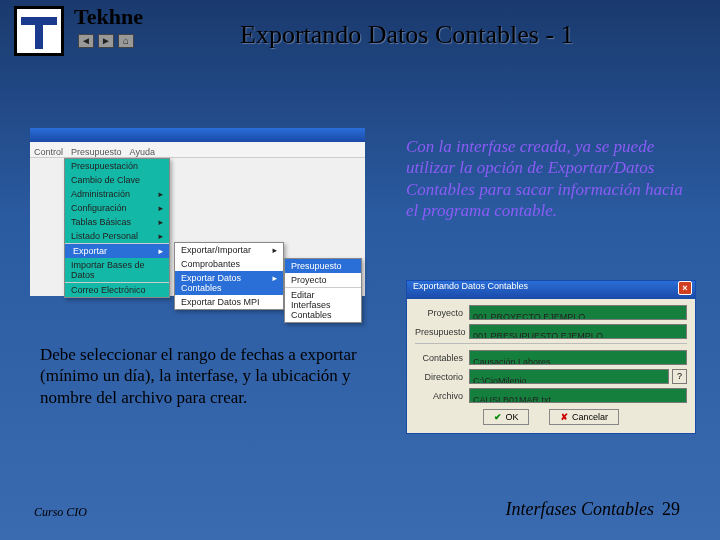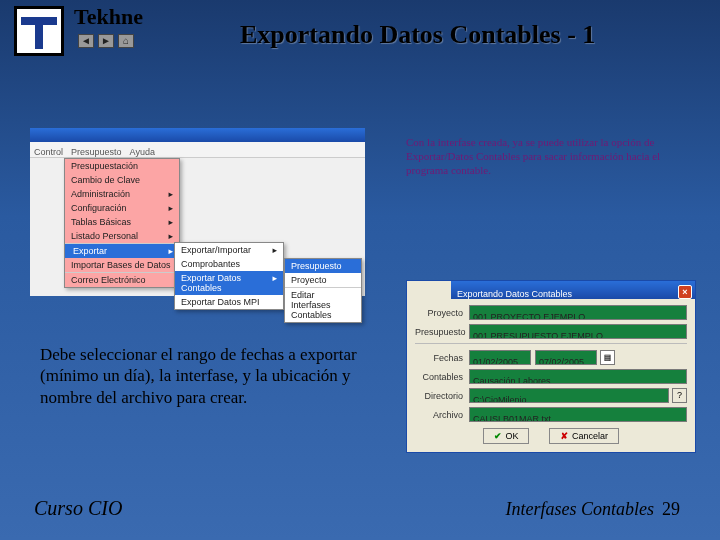--- a/index.html
+++ b/index.html
@@ -50,21 +50,21 @@
     font-size: 10px;
     line-height: 12px;
     text-align: center;
     color: #222;
   }
   .title {
     position: absolute;
     top: 20px;
     left: 240px;
     font-size: 26px;
-    font-weight: bold;
+    font-weight: normal;
     color: #000;
     text-shadow: 1px 1px 1px rgba(255,255,255,0.3);
   }
   .screenshot1 {
     position: absolute;
     top: 128px;
     left: 30px;
     width: 335px;
     height: 168px;
     background: #f0f0f0;
@@ -84,22 +84,22 @@
     padding-left: 4px;
     gap: 8px;
     border-bottom: 1px solid #ccc;
   }
   .s1-menubar span { color: #555; }
   .s1-body { position: relative; height: 138px; }
   .s1-dropdown {
     position: absolute;
     top: 0px;
     left: 34px;
-    width: 116px;
-    background: #fca5a5;
+    width: 106px;
+    background: #14b8a6;
     border: 1px solid #888;
     box-shadow: 2px 2px 4px rgba(0,0,0,0.3);
   }
   .s1-dropdown .mi {
     padding: 2px 6px;
     border-bottom: 0;
     display: flex;
     justify-content: space-between;
   }
   .s1-dropdown .mi.sep { border-top: 1px solid #ccc; }
@@ -125,23 +125,24 @@
     box-shadow: 2px 2px 4px rgba(0,0,0,0.3);
   }
   .s1-sub2 .mi { padding: 2px 6px; }
   .s1-sub2 .mi.hl { background: #2a6ed8; color: #fff; }
   .s1-sub2 .mi.sep { border-top: 1px solid #ccc; }
   .para1 {
     position: absolute;
     top: 136px;
     left: 406px;
     width: 280px;
-    font-size: 11px;
+    font-size: 17px;
     line-height: 1.25;
-    color: #701a75;
+    color: #8b5cf6;
+    font-style: italic;
   }
   .para2 {
     position: absolute;
     top: 344px;
     left: 40px;
     width: 320px;
     font-size: 17px;
     line-height: 1.25;
     color: #000;
   }
@@ -153,24 +154,23 @@
     background: #ece9d8;
     font-family: Tahoma, sans-serif;
     font-size: 9px;
     border: 1px solid #1a4aa8;
   }
   .s2-titlebar {
     height: 18px;
     background: linear-gradient(180deg, #2a6ed8 0%, #1a4aa8 100%);
     color: #fff;
     display: flex;
-    align-items: flex-end;
+    align-items: flex-start;
     justify-content: space-between;
     padding: 0 3px 0 6px;
-    margin-left: 44px;
   }
   .s2-titlebar .close {
     width: 14px; height: 14px;
     background: #d04020;
     border: 1px solid #fff;
     color: #fff;
     text-align: center;
     line-height: 12px;
     font-weight: bold;
     border-radius: 2px;
@@ -216,21 +216,21 @@
     align-items: center;
     gap: 4px;
   }
   .s2-buttons .ok-ico { color: #008800; font-weight: bold; }
   .s2-buttons .x-ico { color: #cc0000; font-weight: bold; }
   .footer-left {
     position: absolute;
     bottom: 20px;
     left: 34px;
     font-style: italic;
-    font-size: 20px;
+    font-size: 12px;
     color: #000;
   }
   .footer-right {
     position: absolute;
     bottom: 20px;
     right: 40px;
     font-style: italic;
     font-size: 18px;
     color: #000;
   }
@@ -330,26 +330,20 @@
     <div class="s2-row">
       <label>Proyecto</label>
       <div class="field">001 PROYECTO EJEMPLO</div>
     </div>
     <div class="s2-row">
       <label>Presupuesto</label>
       <div class="field">001 PRESUPUESTO EJEMPLO</div>
     </div>
     <div class="s2-sep"></div>
     <div class="s2-row">
-      <label>Fechas</label>
-      <div class="field date">01/02/2005</div>
-      <div class="field date" style="margin-left:4px">07/02/2005</div>
-      <div class="cal">▦</div>
-    </div>
-    <div class="s2-row">
       <label>Contables</label>
       <div class="field">Causación Labores</div>
     </div>
     <div class="s2-row">
       <label>Directorio</label>
       <div class="field">C:\CioMilenio</div>
       <div class="browse">?</div>
     </div>
     <div class="s2-row">
       <label>Archivo</label>

